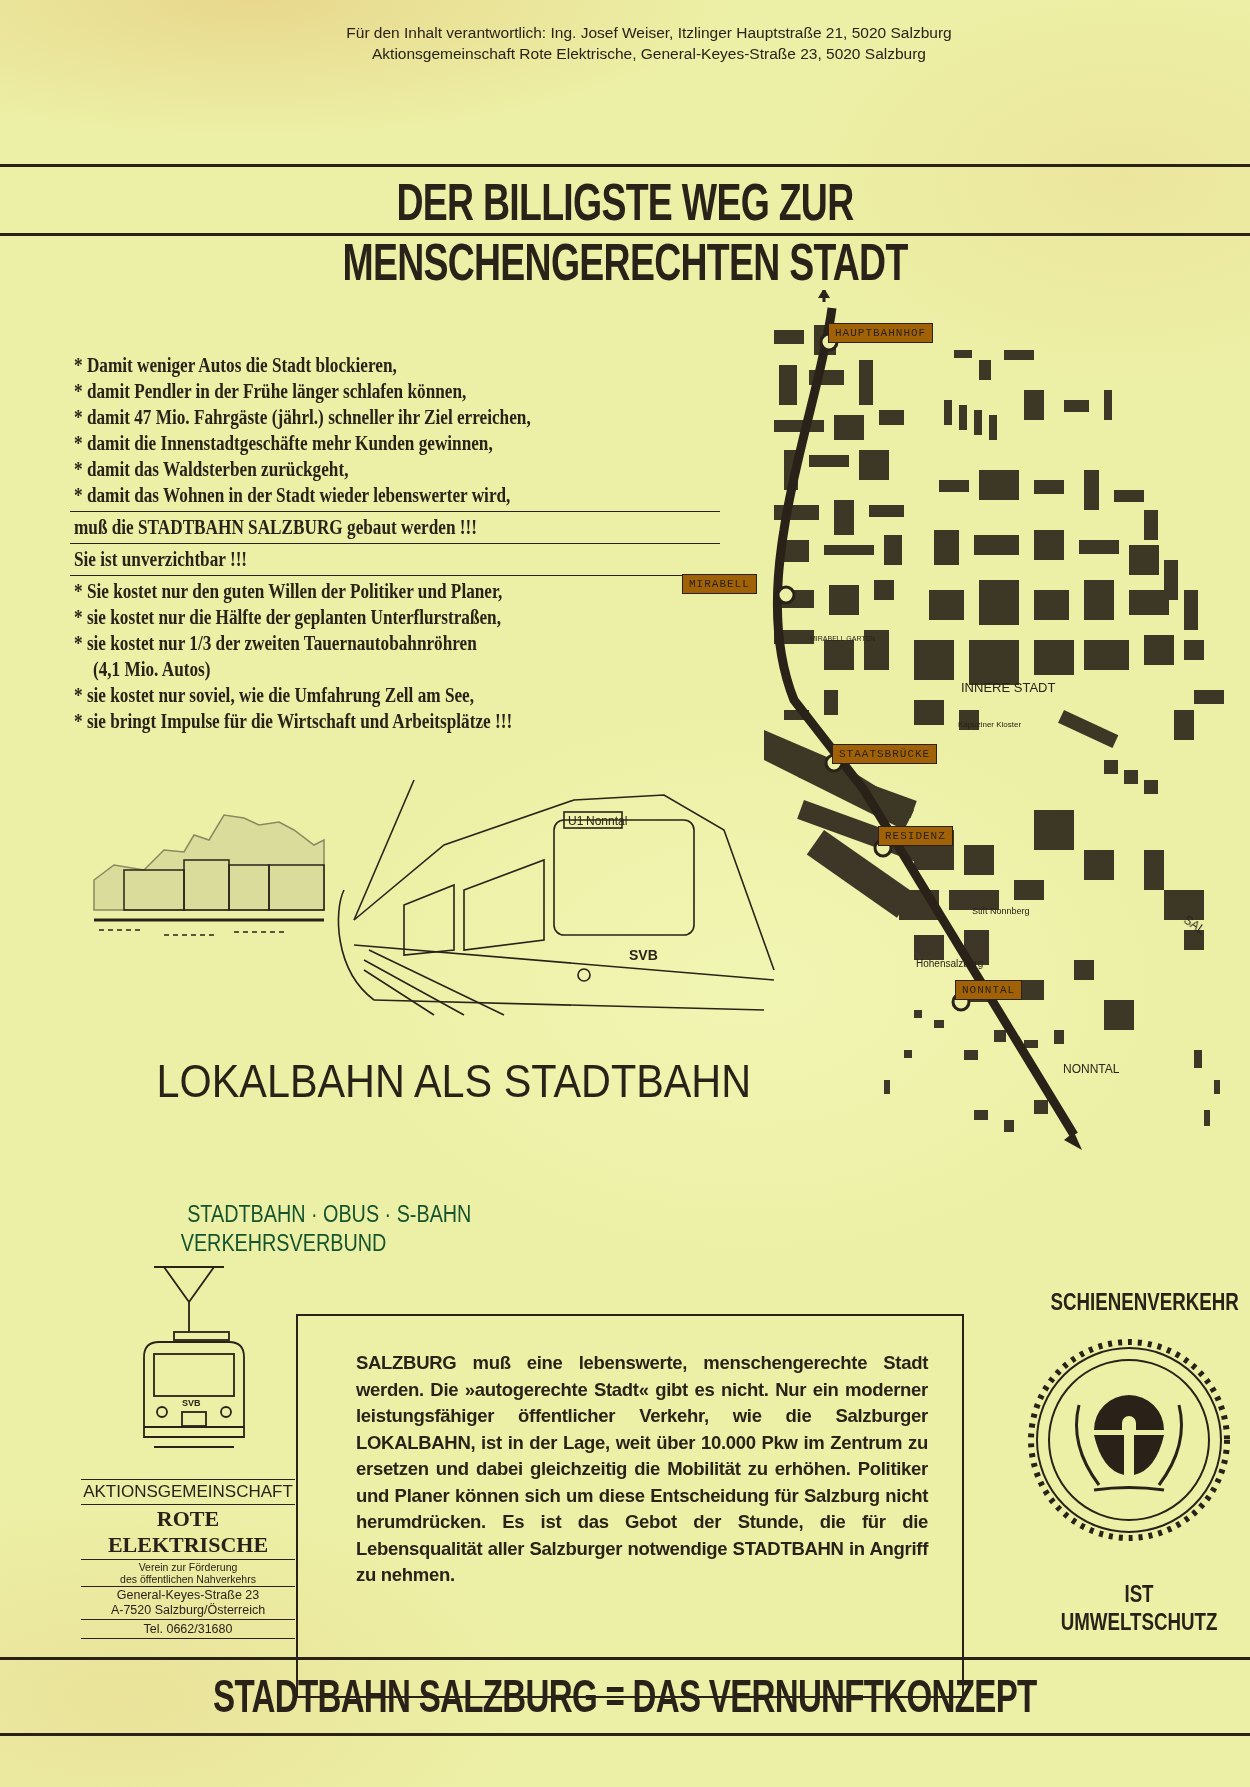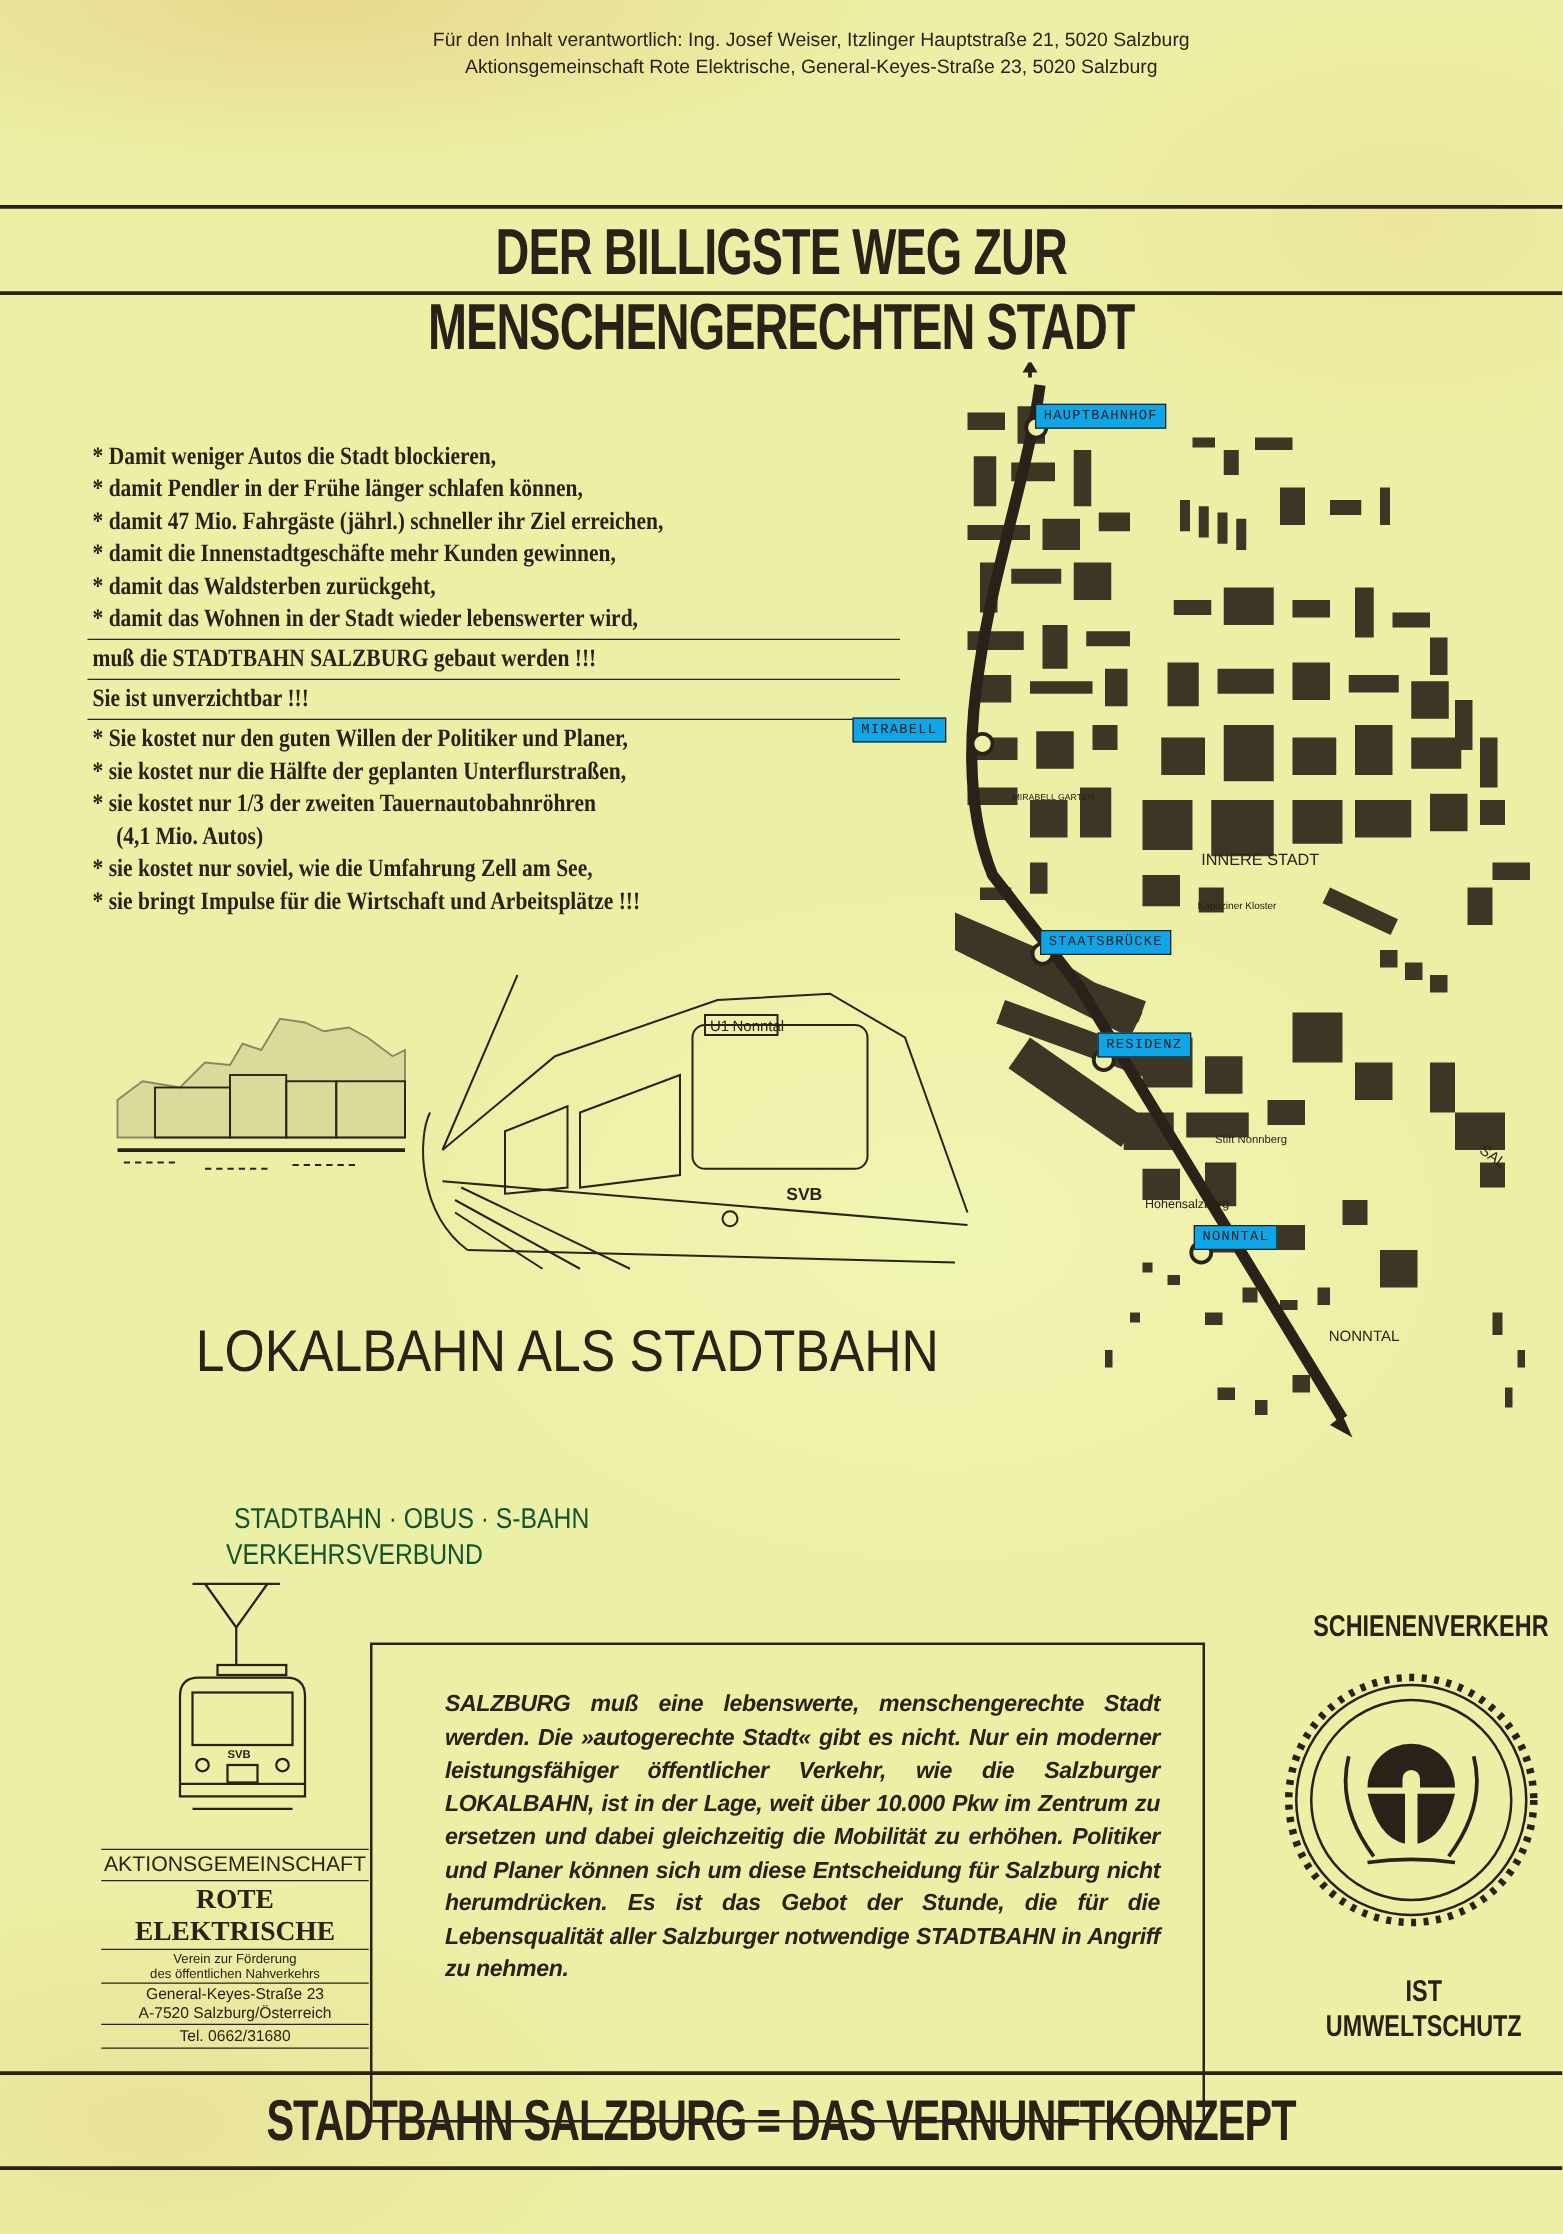--- a/index.html
+++ b/index.html
@@ -33,25 +33,25 @@
   .lokal-title div span { display:inline-block; transform: scaleX(0.88); }
   .subtitle { left: 140px; width: 600px; top: 1200px; text-align: left; font-size: 23px; line-height: 29px; color: #14532d; }
   .subtitle div span { display:inline-block; transform: scaleX(0.86); }
   .org { left: 57px; top: 1478px; width: 214px; text-align: center; color: #2a2218; }
   .org .hr { border-top: 1.5px solid #2a2218; margin: 1px 0; }
   .org .t1 { font-size: 17px; line-height: 22px; }
   .org .t2 { font-family: "Liberation Serif", serif; font-weight: bold; font-size: 22px; line-height: 26px; }
   .org .t3 { font-size: 10.5px; line-height: 12px; }
   .org .t4 { font-size: 12.5px; line-height: 15px; }
   .org .t5 { font-size: 12.5px; line-height: 16px; }
-  .textbox { left: 296px; top: 1314px; width: 668px; height: 384px; border: 2px solid #2a2218; box-sizing: border-box; font-style: italic; }
+  .textbox { left: 296px; top: 1314px; width: 668px; height: 384px; border: 2px solid #2a2218; box-sizing: border-box; }
   .textbox p { margin: 34px 34px 0 34px; font-family: "Liberation Sans", sans-serif; font-weight: bold; font-size: 18.5px; line-height: 26.5px; text-align: justify; color: #2a2218; letter-spacing: -0.3px; }
   .seal-top, .seal-bottom { left: 1000px; width: 230px; text-align: center; font-weight: bold; font-size: 24px; color: #2a2218; }
   .seal-top span, .seal-bottom span { display:inline-block; transform: scaleX(0.78); }
-  .map-label { position: absolute; border: 1.5px solid #2a2218; background: #0ea5e9; font-family: "Liberation Mono", monospace; font-size: 11px; padding: 3px 6px; color: #2a2218; letter-spacing: 1px; }
+  .map-label { position: absolute; border: 1.5px solid #2a2218; background: #a16207; font-family: "Liberation Mono", monospace; font-size: 11px; padding: 3px 6px; color: #2a2218; letter-spacing: 1px; }
   .map-text { position: absolute; font-size: 12px; color: #2a2218; }
 </style>
 </head>
 <body>
 
 <div class="abs header-info">
   <div>Für den Inhalt verantwortlich: Ing. Josef Weiser, Itzlinger Hauptstraße 21, 5020 Salzburg</div>
   <div>Aktionsgemeinschaft Rote Elektrische, General-Keyes-Straße 23, 5020 Salzburg</div>
 </div>
 

